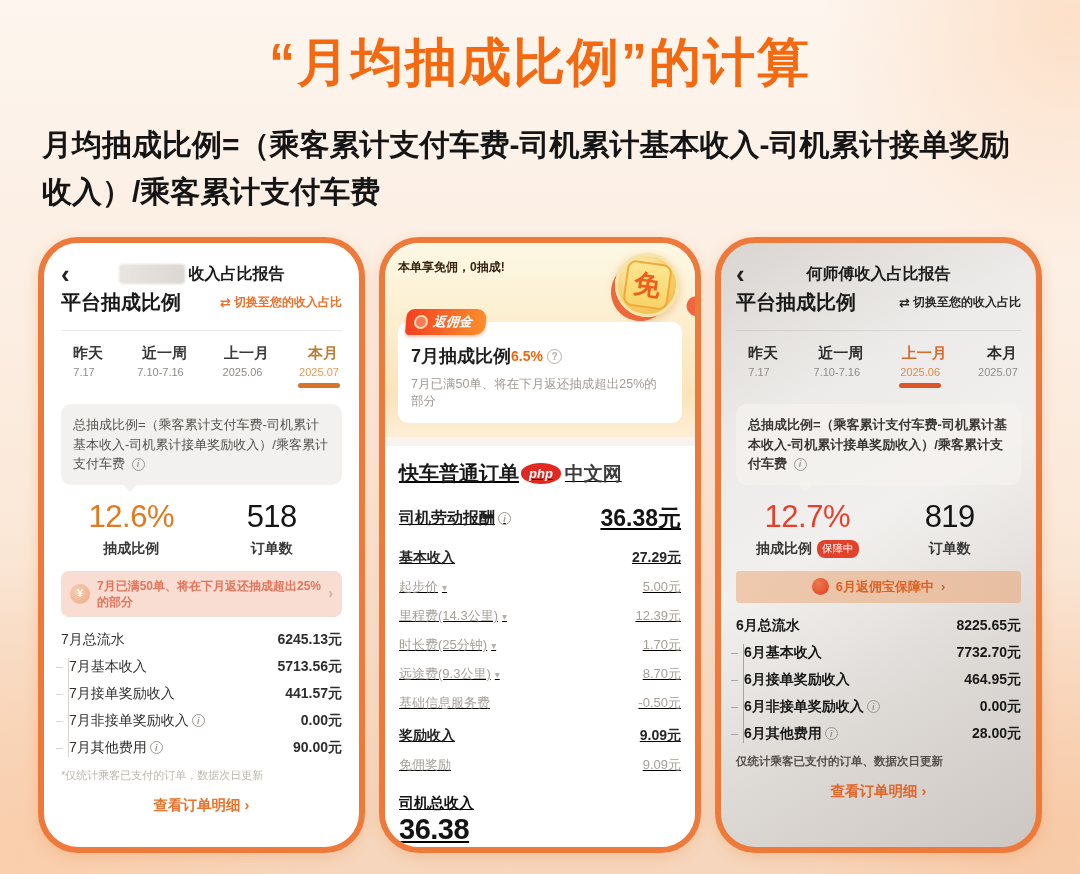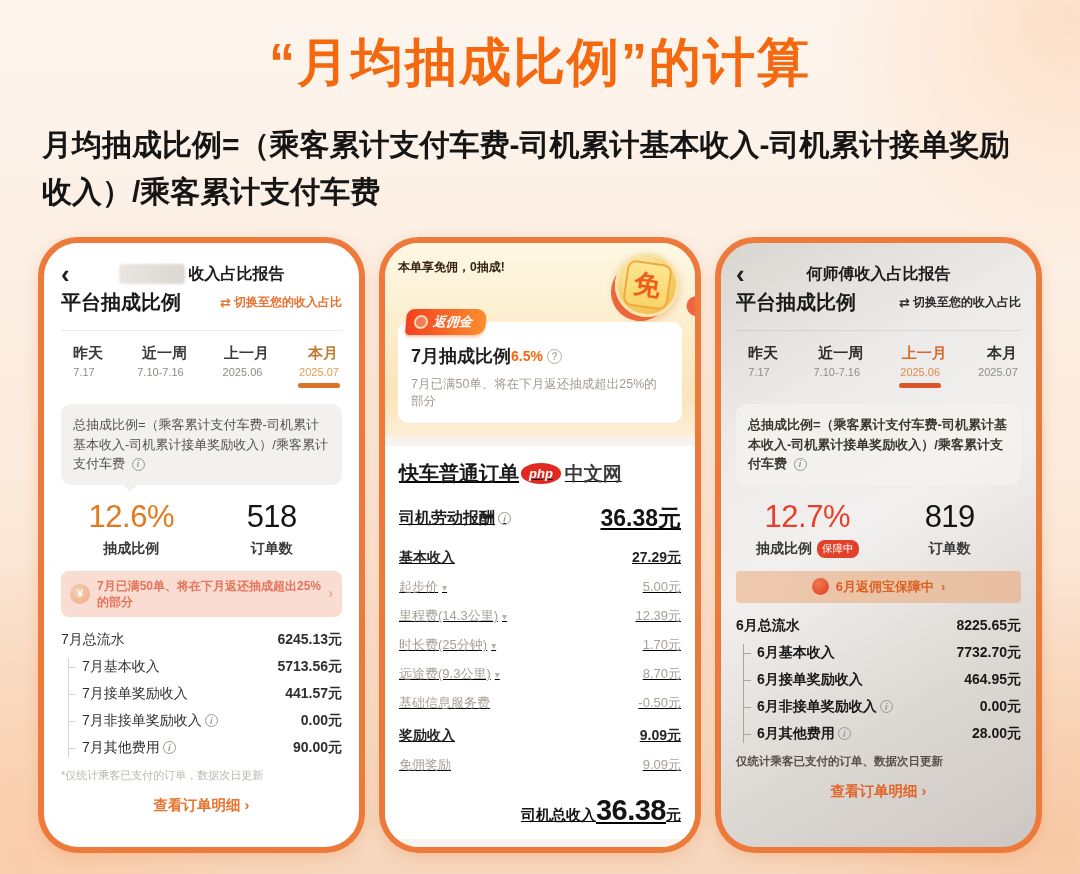--- a/index.html
+++ b/index.html
@@ -74,21 +74,21 @@
     display:flex; align-items:center; justify-content:center; font-weight:800; }
   .pb-ch { color:#e9a796; font-size:14px; font-weight:700; }
   .c3bar { margin-top:13px; background:linear-gradient(90deg,rgba(238,199,170,.95),rgba(231,188,158,.95));
     border-radius:4px; padding:7px 8px; display:flex; align-items:center; justify-content:center; gap:7px;
     font-size:13px; font-weight:700; color:#dd5f22; }
   .c3bar .pb-ic { flex:0 0 17px; width:17px; height:17px; background:radial-gradient(circle at 38% 32%,#f07a4e,#dd3d22); }
   .mrow { display:flex; justify-content:space-between; align-items:center; font-size:14px; color:#2e2e2e; }
   .mrow.top { margin-top:14px; }
   .mrow .mv { font-weight:600; }
   .c3 .mrow { font-weight:700; color:#181818; }
-  .tree { margin:8px 0 0 7px; border-left:1px solid #d8d3ce; padding-left:13px; }
+  .tree { margin:8px 0 0 7px; border-left:1px solid #d8d3ce; }
   .c3 .tree { border-left-color:#a9a49e; }
   .tree .mrow { margin:9px 0; position:relative; }
   .tree .mrow::before { content:""; position:absolute; left:-13px; top:50%; width:7px; height:1px; background:#d8d3ce; }
   .c3 .tree .mrow::before { background:#a9a49e; }
   .foot { margin-top:11px; font-size:11px; color:#bcb7b0; }
   .c3 .foot { color:#55504a; font-weight:600; font-size:11.5px; }
   .detail { margin-top:13px; text-align:center; font-size:14.5px; font-weight:700; color:#e8722e;
     display:flex; justify-content:center; align-items:center; gap:4px; }
   .c3 .detail { color:#e0662a; }
 
@@ -124,21 +124,21 @@
     padding:3px 8px; border-radius:50% / 48%; }
   .wm-cn { font-size:19px; font-weight:800; color:#3c3c3c; }
   .labrow { display:flex; justify-content:space-between; align-items:center; margin-top:16px; }
   .lab-l { font-size:16px; font-weight:800; color:#1f1f1f; display:flex; align-items:center; }
   .lab-v { font-size:23px; font-weight:800; color:#141414; }
   .frow { display:flex; justify-content:space-between; align-items:center; margin-top:11px;
     font-size:13px; color:#a59f97; }
   .frow .f-l { display:flex; align-items:center; gap:4px; }
   .frow.bold { font-size:14px; font-weight:800; color:#262626; margin-top:15px; }
   .caret { font-size:10px; color:#b7b1a9; }
-  .totrow { display:flex; justify-content:flex-end; align-items:baseline; margin-top:20px; }
+  .totrow { display:flex; justify-content:flex-end; align-items:baseline; margin-top:20px;flex-direction:column; }
   .tot-l { font-size:15px; font-weight:800; color:#141414; }
   .tot-v { font-size:29px; font-weight:800; color:#141414; letter-spacing:-0.5px; }
   .tot-u { font-size:15px; font-weight:800; color:#141414; }
   .anal { font-size:20px; font-weight:800; color:#191919; padding:14px 15px 0; background:#fff; }
 </style>
 </head>
 <body>
 
 <div class="page">
   <h1 class="title">“月均抽成比例”的计算</h1>

